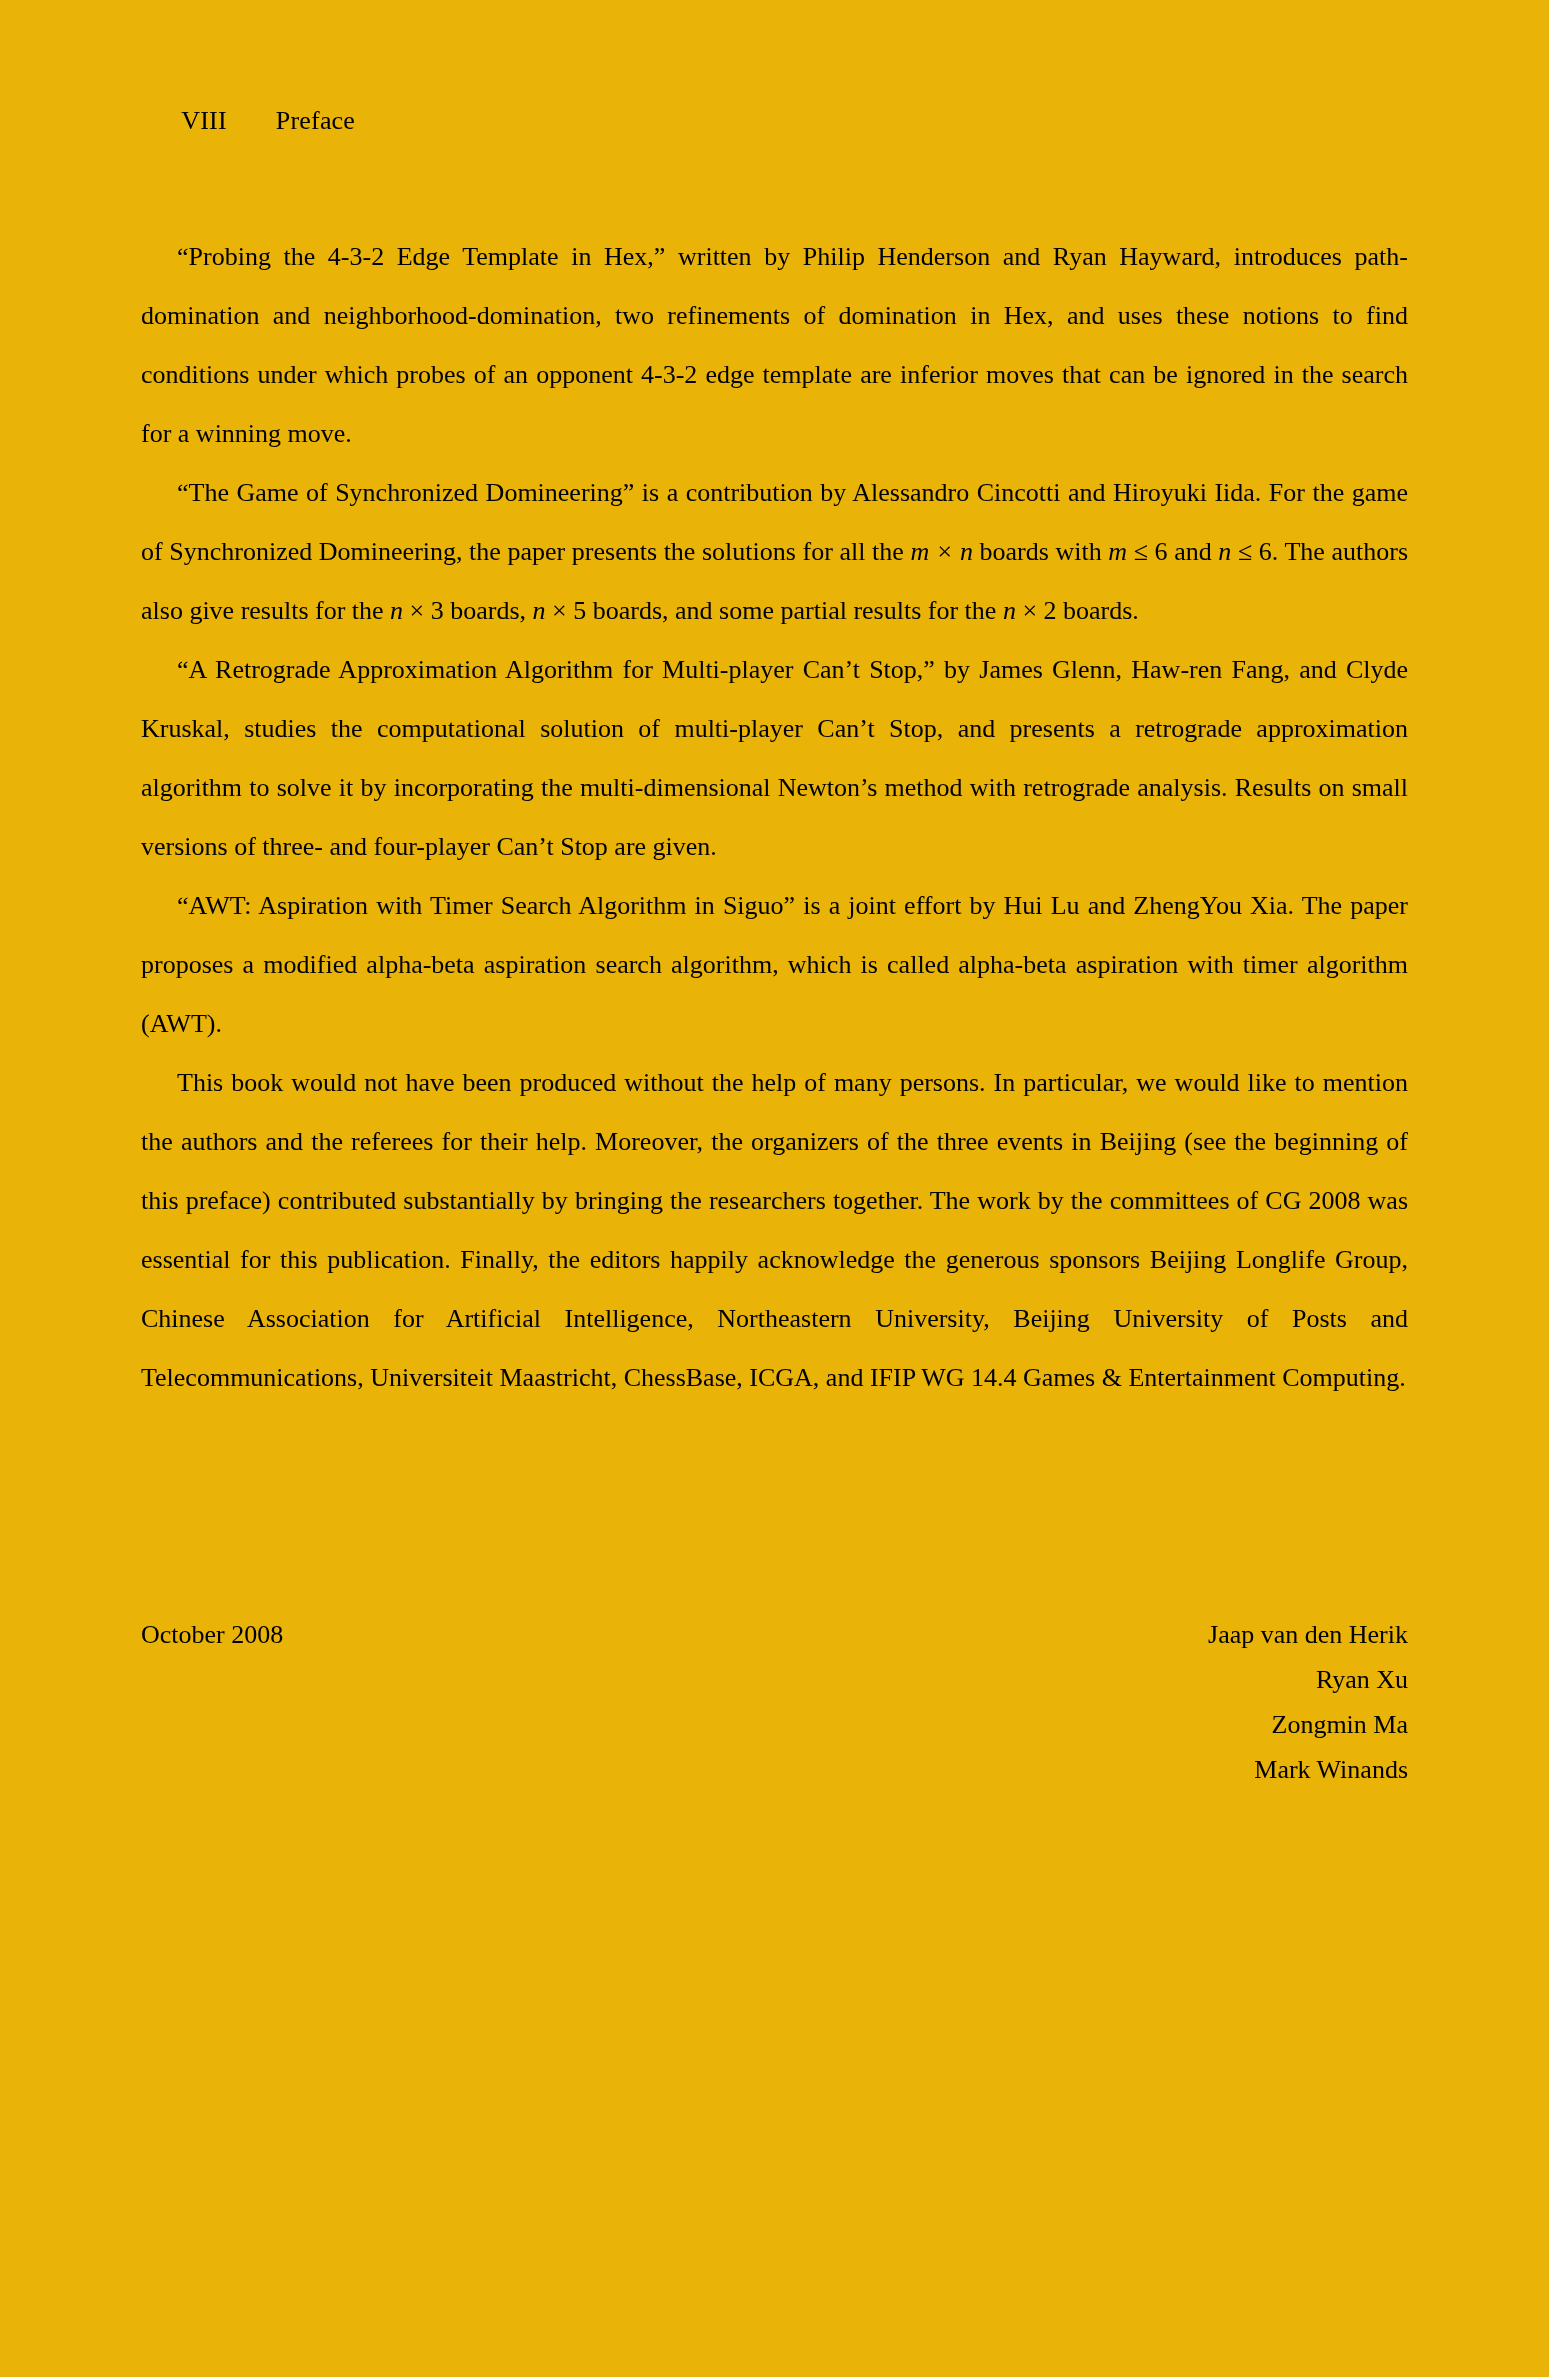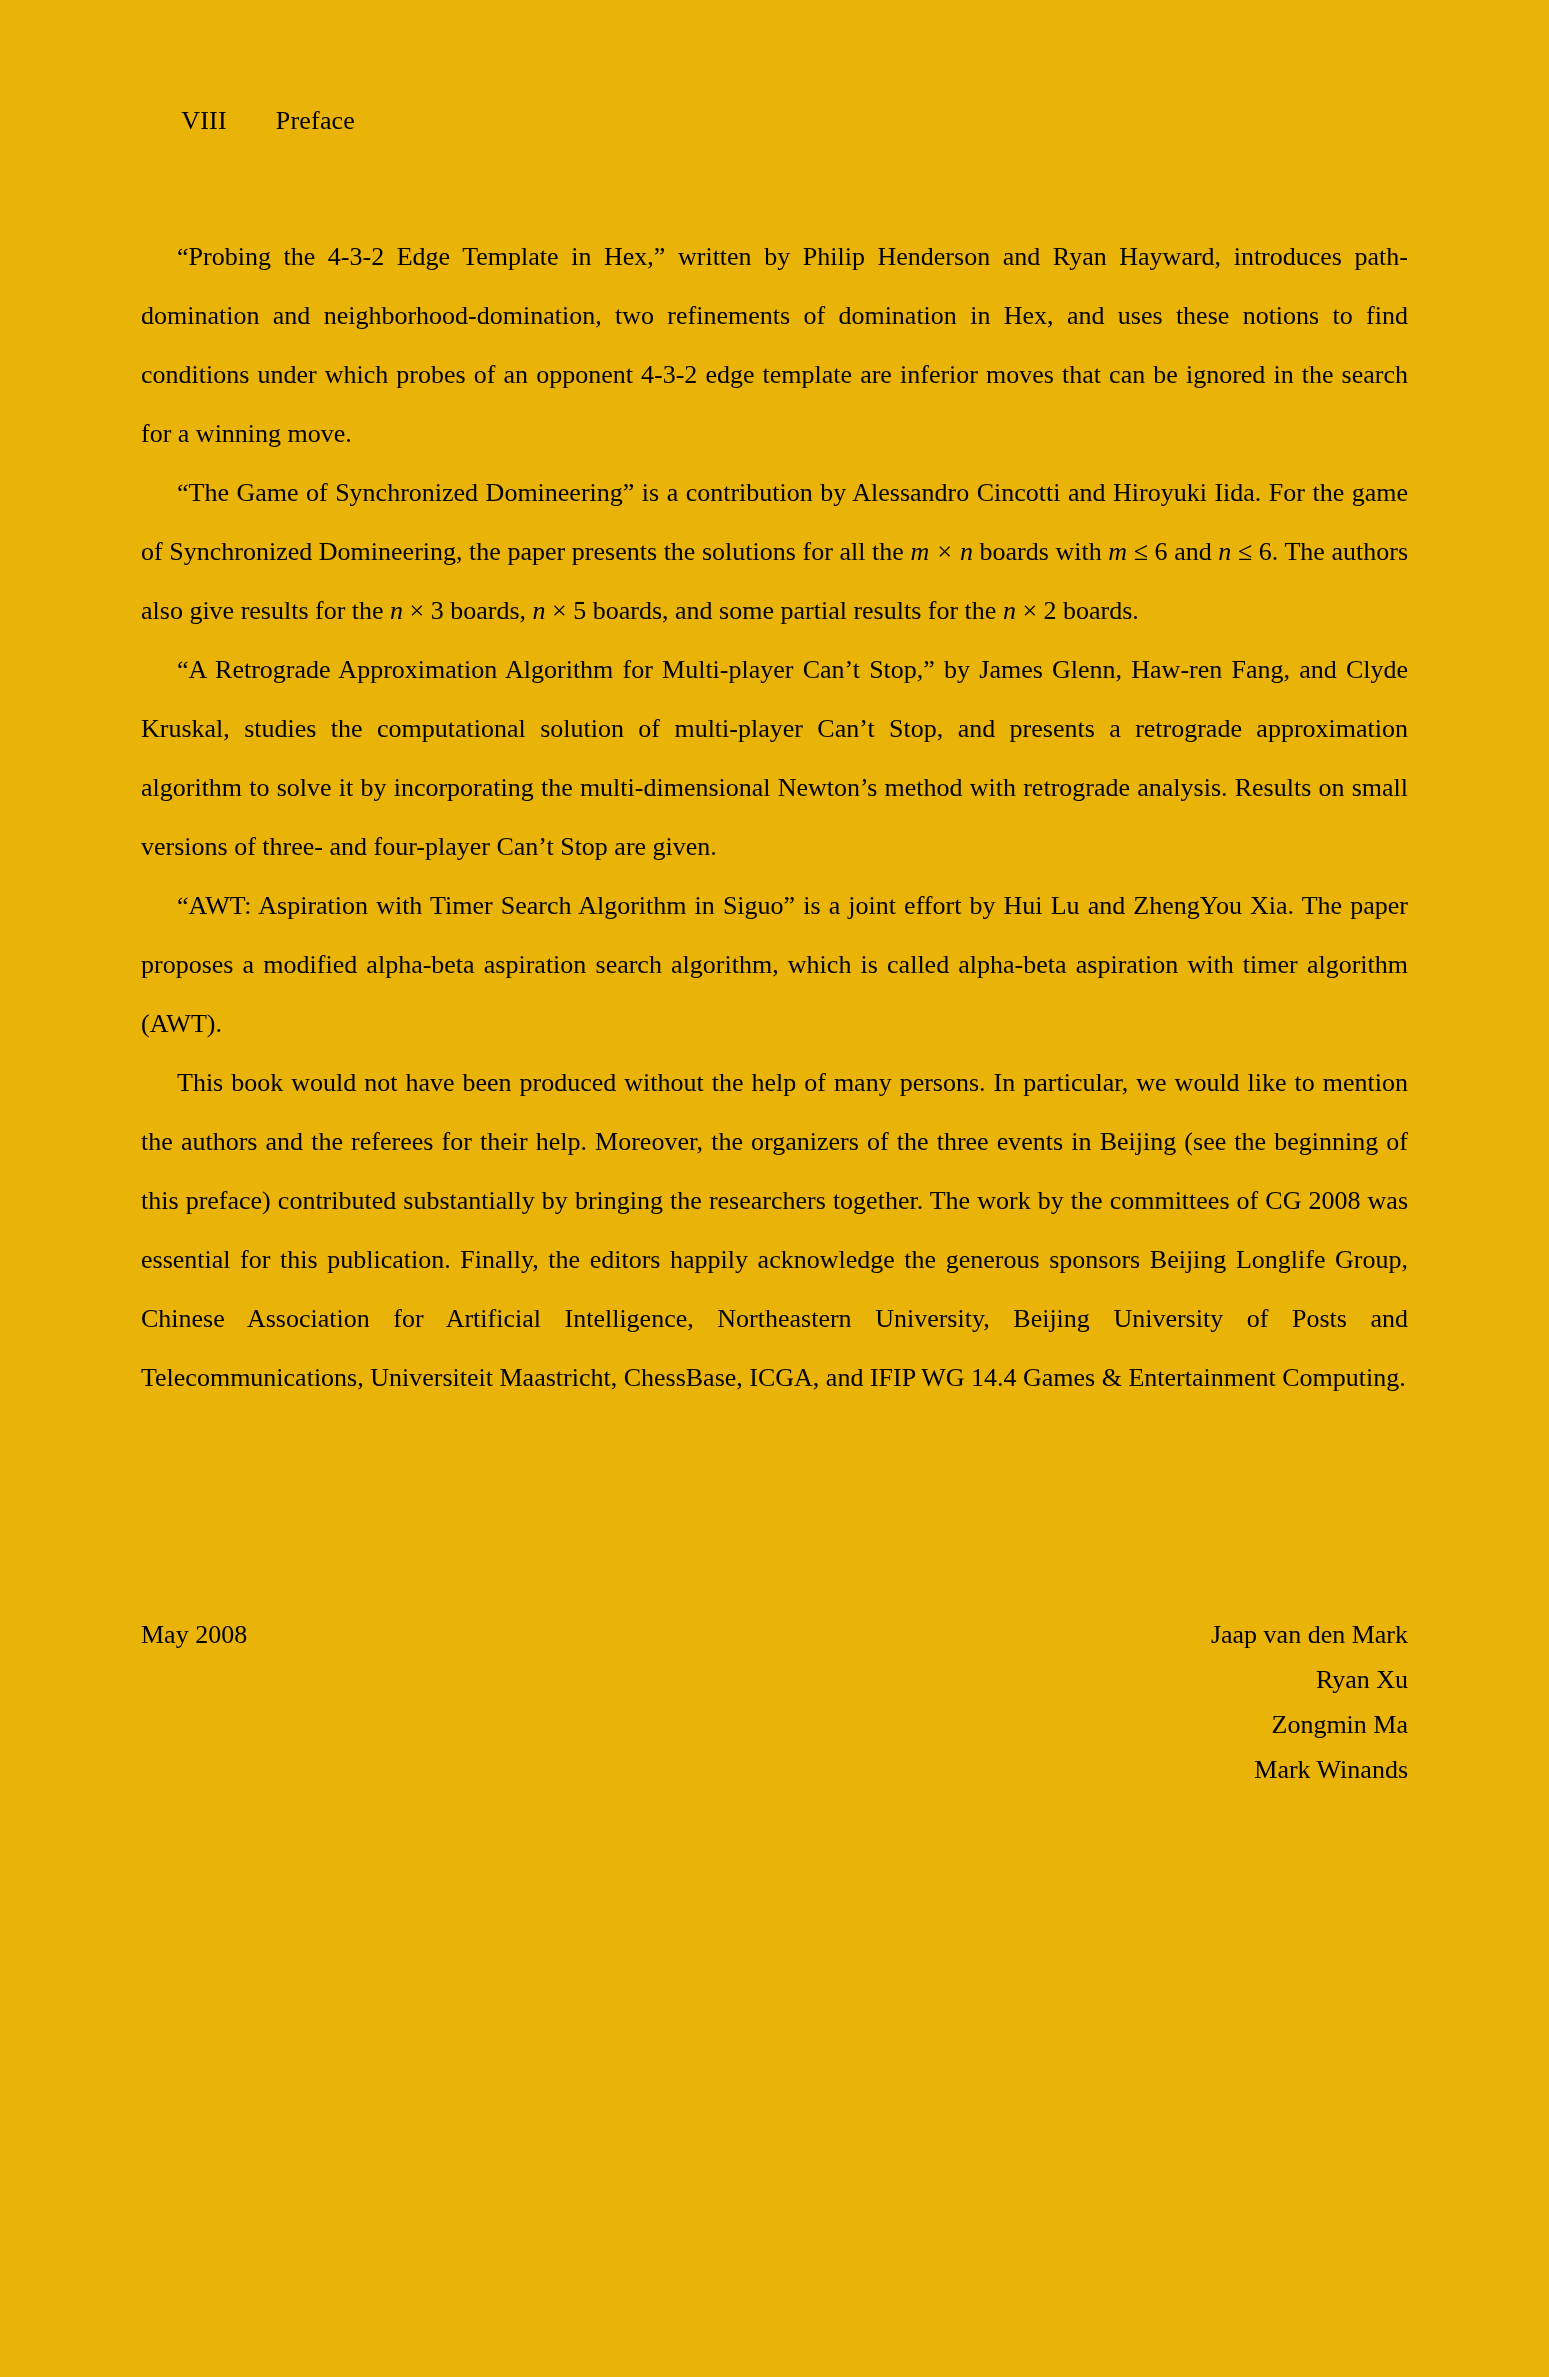--- a/index.html
+++ b/index.html
@@ -102,23 +102,23 @@
     <p class="body-par"><span>“A Retrograde Approximation Algorithm for Multi-player Can’t Stop,” by James Glenn, Haw-ren Fang, and Clyde Kruskal, studies the computational solution of multi-player Can’t Stop, and presents a retrograde approximation algorithm to solve it by incorporating the multi-dimensional Newton’s method with retrograde analysis. Results on small versions of three- and four-player Can’t Stop are given.</span></p>
 
     <p class="body-par"><span>“AWT: Aspiration with Timer Search Algorithm in Siguo” is a joint effort by Hui Lu and ZhengYou Xia. The paper proposes a modified alpha-beta aspiration search algorithm, which is called alpha-beta aspiration with timer algorithm (AWT).</span></p>
 
     <p class="body-par"><span>This book would not have been produced without the help of many persons. In particular, we would like to mention the authors and the referees for their help. Moreover, the organizers of the three events in Beijing (see the beginning of this preface) contributed substantially by bringing the researchers together. The work by the committees of CG 2008 was essential for this publication. Finally, the editors happily acknowledge the generous sponsors Beijing Longlife Group, Chinese Association for Artificial Intelligence, Northeastern University, Beijing University of Posts and Telecommunications, Universiteit Maastricht, ChessBase, ICGA, and IFIP WG 14.4 Games &amp; Entertainment Computing.</span></p>
 
   </div>
 
   <div class="signature">
     <div class="sig-row">
-      <div class="sig-date">May 2008</div>
+      <div class="sig-date">October 2008</div>
       <div class="sig-names">
-        <div>Jaap van den Mark</div>
+        <div>Jaap van den Herik</div>
         <div>Ryan Xu</div>
         <div>Zongmin Ma</div>
         <div>Mark Winands</div>
       </div>
     </div>
   </div>
 
 </div>
 
 

